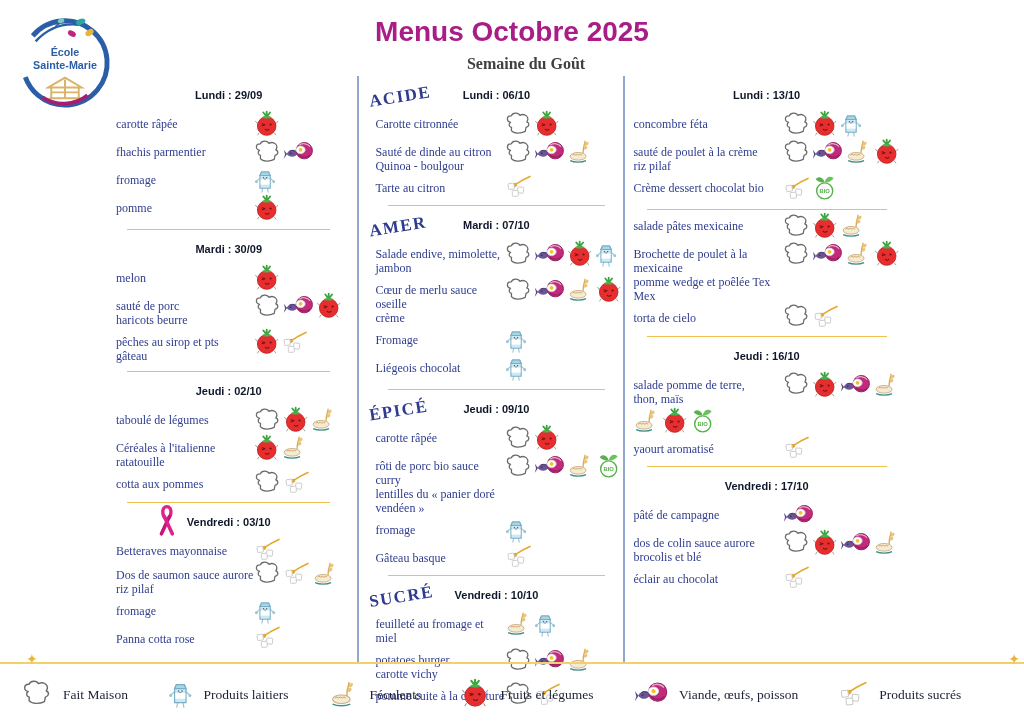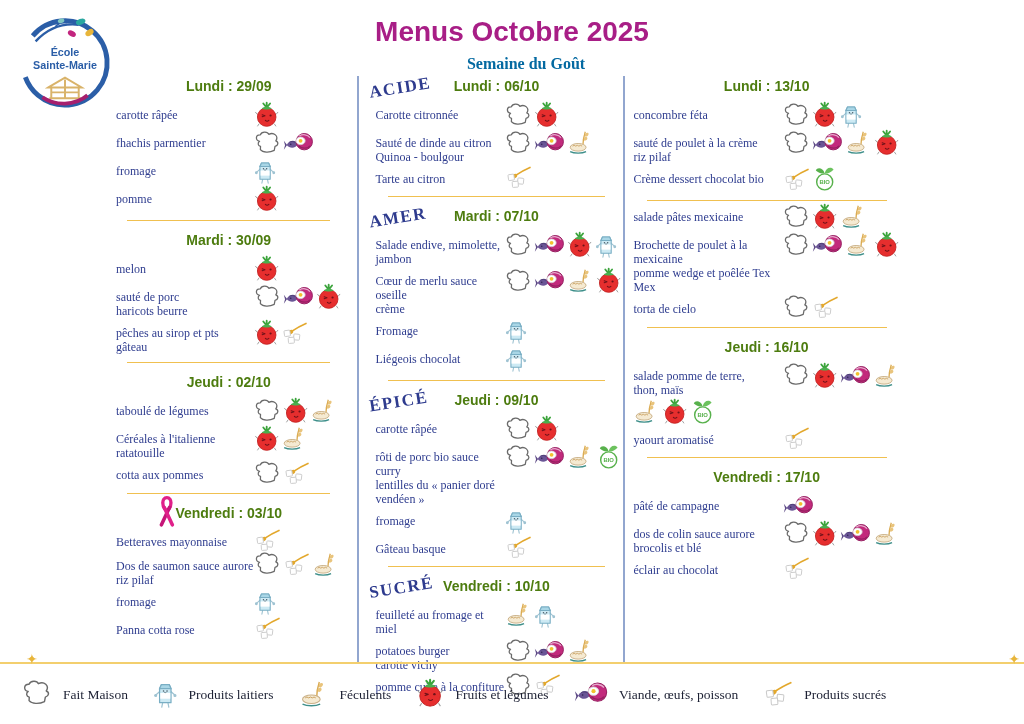--- a/index.html
+++ b/index.html
@@ -2,50 +2,50 @@
 <html><head>
 <meta charset="utf-8">
 <style>
   html,body{margin:0;padding:0;background:#fff;}
   .page{position:relative;width:1024px;height:724px;background:#fff;overflow:hidden;
         font-family:"Liberation Serif",serif;}
   
   .hdr{position:absolute;top:0;left:0;right:0;text-align:center;}
   .title{margin-top:16px;font-family:"Liberation Sans",sans-serif;font-weight:bold;
          font-size:28px;color:#a81e86;}
-  .subtitle{margin-top:7px;font-weight:bold;font-size:16px;color:#0369a1;margin-left:28px;}
+  .subtitle{margin-top:7px;font-weight:bold;font-size:16px;color:#404040;margin-left:28px;}
   .logo{position:absolute;top:12px;left:16px;width:98px;height:98px;}
   
   .cols{position:absolute;top:76px;left:0;right:0;bottom:62px;display:flex;align-items:stretch;}
   .col{box-sizing:border-box;}
   .col1{width:362px;padding:0 16px 0 116px;}
   .col2{width:268px;padding:0 6px 0 16px;border-left:2px solid #92a6cf;border-right:2px solid #92a6cf;}
   .col3{flex:1;padding:0 146px 0 8px;}
   .day-head{position:relative;height:20px;margin-bottom:12px;}
   .day-label{text-align:center;font-family:"Liberation Sans",sans-serif;font-weight:bold;
-             font-size:14px;color:#4d7c0f;line-height:20px;white-space:nowrap;}
+             font-size:11px;color:#0f172a;line-height:20px;white-space:nowrap;margin-top:9px;}
   .taste{position:absolute;left:-6px;top:2px;transform:rotate(-9deg);color:#2e3b8e;
          font-weight:bold;font-size:17px;letter-spacing:1.5px;z-index:3;}
   .badge{position:absolute;z-index:3;}
   .badge-pink-ribbon{left:40px;top:-8px;}
   .badge-mexican-character{left:6px;top:-16px;}
   .sep{border-top:1.6px solid #f0c050;width:90%;margin:5px auto 9px auto;}
   .item{display:flex;align-items:flex-start;margin-bottom:8px;}
   .txt{color:#2f3d8f;font-size:12px;line-height:14px;flex:none;}
   .col1 .txt{width:138px;}
   .col2 .txt{width:130px;}
   .col3 .txt{width:150px;}
   .icons{display:flex;gap:2px;flex:none;margin-top:-7px;align-items:center;}
   .icons .ic{display:inline-block;line-height:0;}
   
   .note{position:absolute;right:26px;top:638px;font-weight:bold;font-size:12.5px;color:#c2188f;}
   .foot-line{position:absolute;left:0;right:0;top:662px;border-top:2px solid #f3cf6e;}
   .star{position:absolute;top:653px;color:#e8b53a;font-size:14px;line-height:14px;}
   .star.l{left:26px;} .star.r{right:4px;}
-  .legend{position:absolute;left:22px;top:678px;display:flex;align-items:center;gap:25px;}
+  .legend{position:absolute;left:22px;top:678px;display:flex;align-items:center;gap:40px;}
   .lg{display:flex;align-items:center;gap:11px;}
   .lg .lbl{font-size:13.5px;color:#1c2033;}
 </style>
 </head>
 <body>
 
 <div class="page">
 
   <div class="logo">
     <svg width="98" height="98" viewBox="0 0 100 100">

